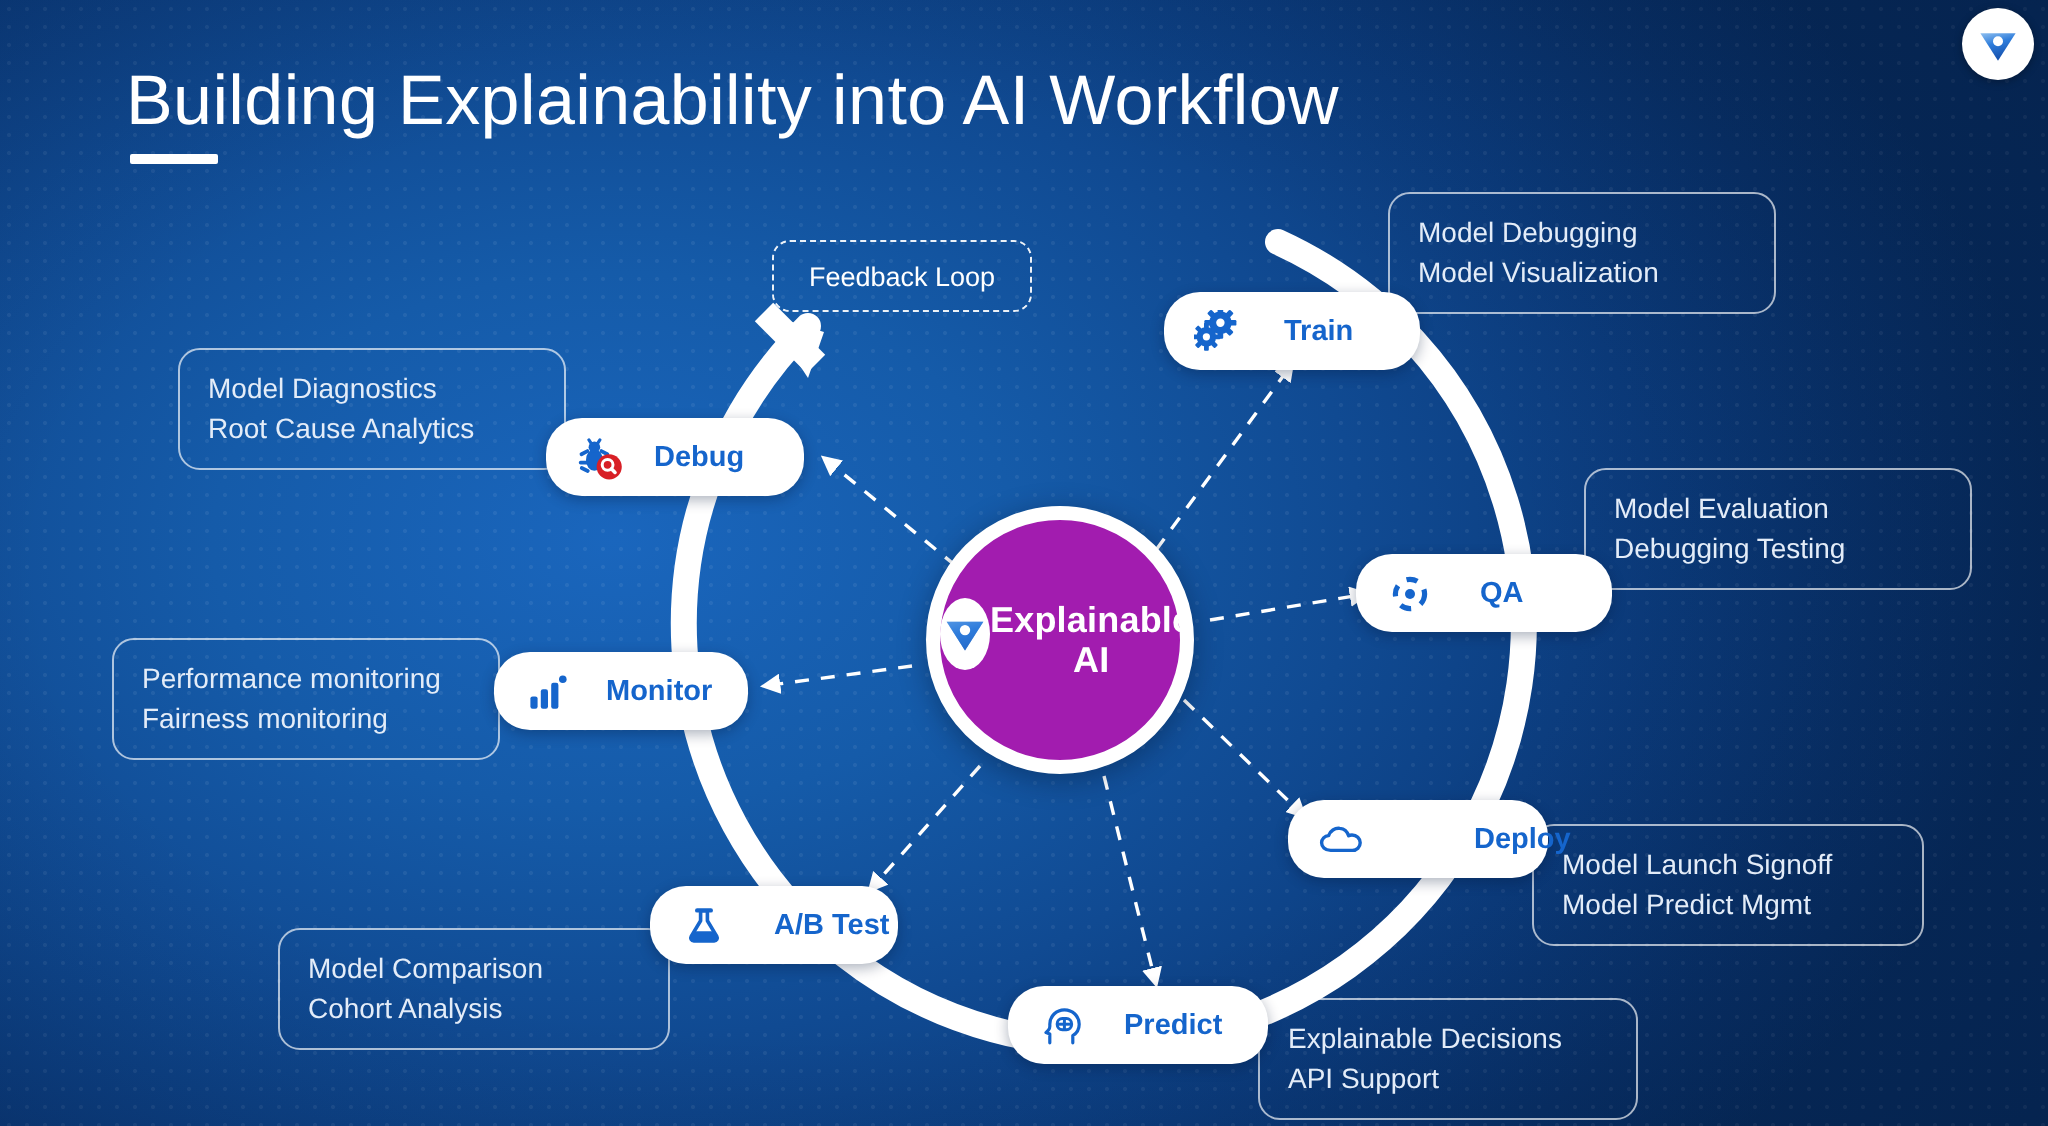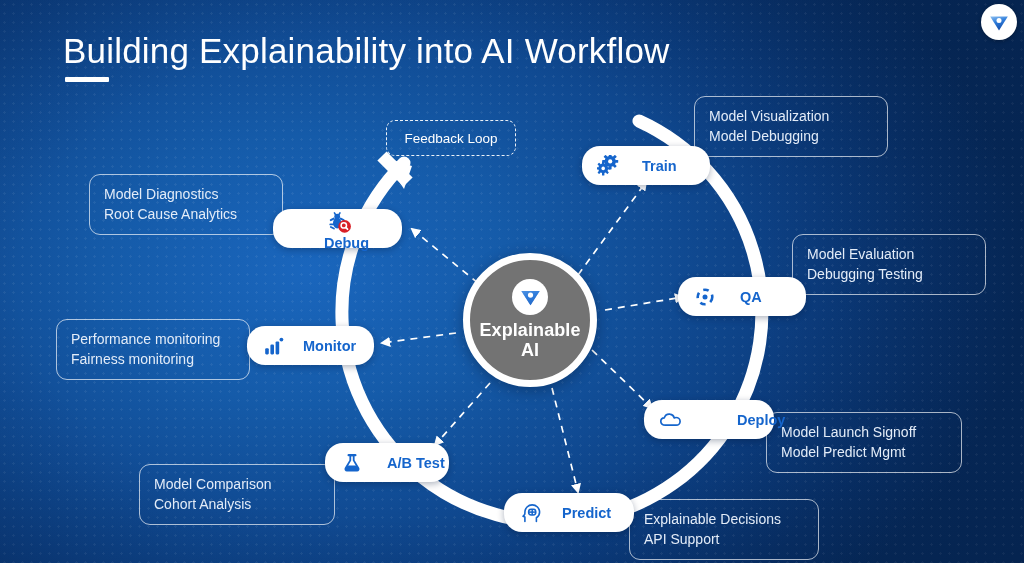--- a/index.html
+++ b/index.html
@@ -47,24 +47,24 @@
     box-shadow:0 1px 4px rgba(0,0,0,.3);
   }
 
   
   #wires { position:absolute; inset:0; }
 
   
   #center {
     position:absolute; left:463px; top:253px;
     width:134px; height:134px; border-radius:50%;
-    background:#737373;
+    background:#a21caf;
     border:7px solid #ffffff;
-    display:flex; flex-direction:column;
-    align-items:center; justify-content:center;
+    display:flex; 
+    align-items:center; justify-content:flex-start;
     box-shadow:0 3px 14px rgba(2,18,45,.38);
   }
   #center-logo {
     width:36px; height:36px; border-radius:50%;
     background:#fff; display:flex; align-items:center; justify-content:center;
     margin-bottom:5px; margin-top:-2px;
   }
   #center-label {
     color:#fff; font-size:18px; font-weight:700; line-height:20px;
     text-align:center; letter-spacing:.1px;
@@ -174,22 +174,22 @@
     <span>Explainable</span><br>
     <span>AI</span>
   </div>
 </div>
 
 <div id="feedback">
   <span>Feedback Loop</span>
 </div>
 
 <div class="detail" style="left:694px; top:96px; width:194px;">
+  <div class="dline">Model Debugging</div>
   <div class="dline">Model Visualization</div>
-  <div class="dline">Model Debugging</div>
 </div>
 <div class="pill" style="left:582px; top:146px; width:128px;">
   <span class="ico">
     <svg width="24" height="22" viewBox="0 0 24 22" fill="#1565cc">
       <g transform="translate(13.2,6.4)">
         <circle r="5.6" fill="#1565cc"></circle>
         <circle r="2.1" fill="#fff"></circle>
         <g>
           <rect x="-1.4" y="-8" width="2.8" height="3.2" rx=".6"></rect>
           <rect x="-1.4" y="4.8" width="2.8" height="3.2" rx=".6"></rect>
@@ -298,21 +298,21 @@
       <circle cx="18.4" cy="3.6" r="1.9"></circle>
     </svg>
   </span>
   <span class="ptxt" style="margin-left:16px;">Monitor</span>
 </div>
 
 <div class="detail" style="left:89px; top:174px; width:194px;">
   <div class="dline">Model Diagnostics</div>
   <div class="dline">Root Cause Analytics</div>
 </div>
-<div class="pill" style="left:273px; top:209px; width:129px;flex-direction:column;">
+<div class="pill" style="left:273px; top:209px; width:129px;">
   <span class="ico">
     <svg width="26" height="24" viewBox="0 0 26 24">
       <g fill="#1565cc">
         <ellipse cx="10.2" cy="13.0" rx="4.2" ry="5.4"></ellipse>
         <circle cx="10.2" cy="6.6" r="2.9"></circle>
         <rect x="2.6" y="8.4" width="5.2" height="1.9" rx=".9" transform="rotate(-28 5.2 9.3)"></rect>
         <rect x="12.6" y="8.4" width="5.2" height="1.9" rx=".9" transform="rotate(28 15.2 9.3)"></rect>
         <rect x="2.4" y="13.4" width="5.2" height="1.9" rx=".9"></rect>
         <rect x="12.8" y="13.4" width="5.2" height="1.9" rx=".9"></rect>
         <rect x="2.8" y="16.8" width="5.2" height="1.9" rx=".9" transform="rotate(26 5.4 17.7)"></rect>

